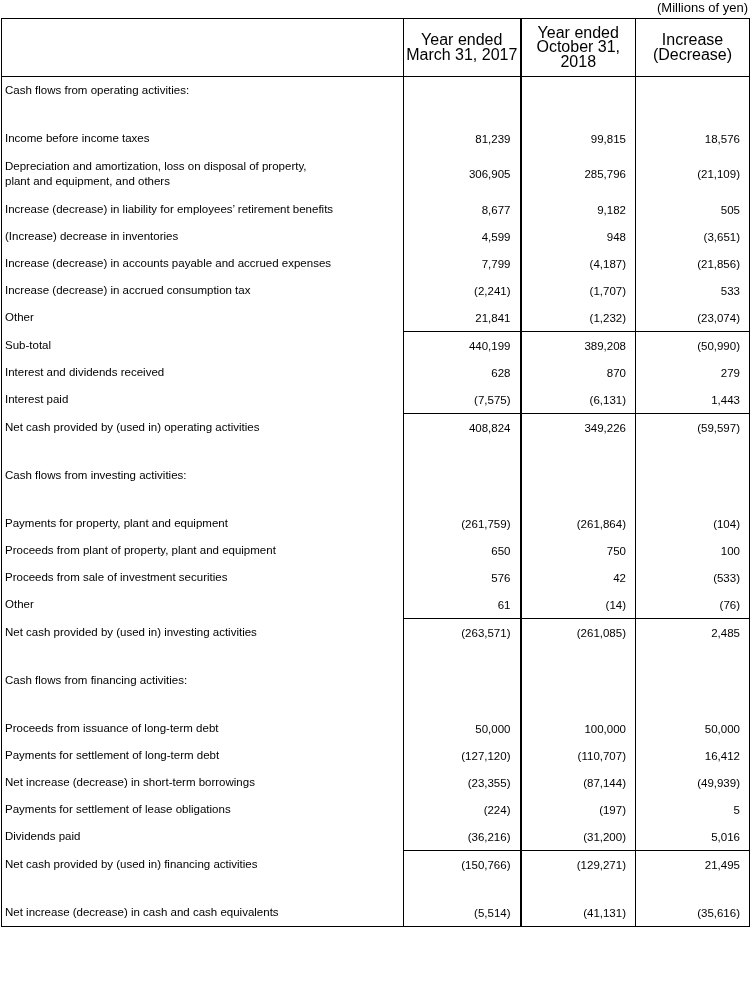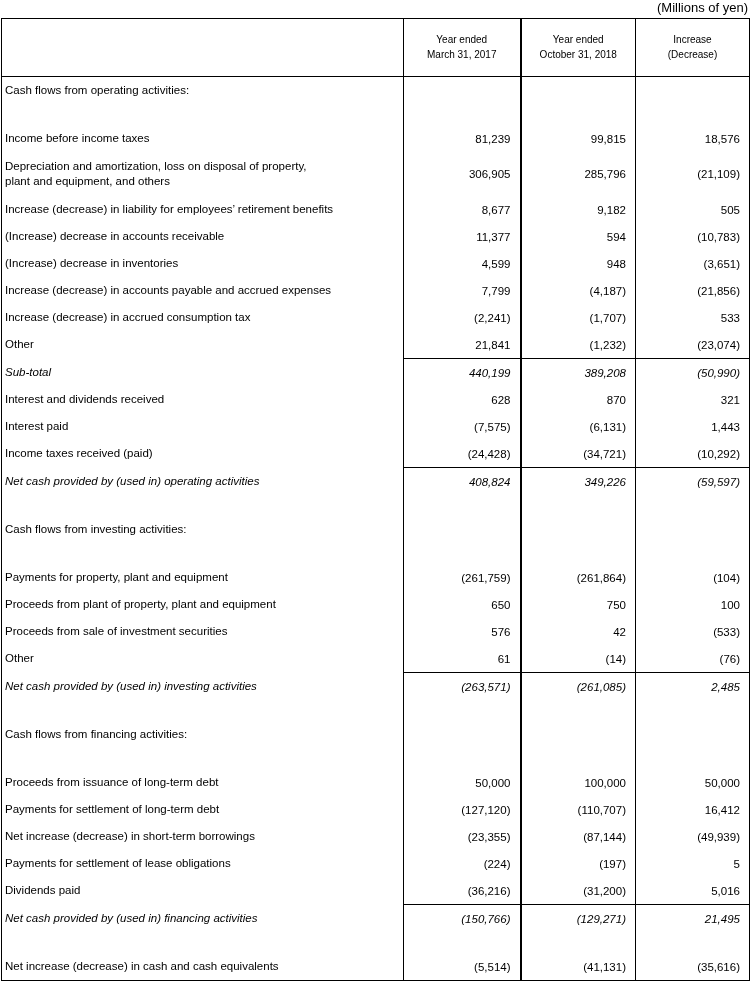--- a/index.html
+++ b/index.html
@@ -58,21 +58,21 @@
     vertical-align: middle;
     font-weight: normal;
   }
 
   
   tr.hdr th {
     height: 57px;
     text-align: center;
     line-height: 14.5px;
     border-bottom: 1.2px solid #000;
-    font-size: 10px;
+    font-size: 16px;
   }
   th.h-label { border-right: 1.2px solid #000; }
   th.h-2017  { border-right: 2.2px solid #000; }
   th.h-2018  { border-right: 1.2px solid #000; }
 
   
   td.label {
     border-right: 1.2px solid #000;
     padding-left: 3px;
     padding-right: 4px;
@@ -91,21 +91,21 @@
   
   tr.r       > td { height: 27px; }
   tr.r2      > td { height: 44px; }
   tr.spacer  > td { height: 21px; }
 
   
   .ind0 { padding-left: 3px; }
   .ind1 { padding-left: 17px; }
 
   
-  tr.ruled > td { border-top: 1px solid #000; font-style: italic; }
+  tr.ruled > td { border-top: 1px solid #000; }
 
   
   tr.ruled > td.label { border-top: none; }
 
   .twoline { display: block; }
 </style>
 </head>
 <body>
 
 <div class="page">
@@ -164,26 +164,20 @@
           <td class="num n2018">285,796</td>
           <td class="num ">(21,109)</td>
         </tr>
         <tr class="r">
           <td class="label ind1">Increase (decrease) in liability for employees’ retirement benefits</td>
           <td class="num n2017">8,677</td>
           <td class="num n2018">9,182</td>
           <td class="num ">505</td>
         </tr>
         <tr class="r">
-          <td class="label ind1">(Increase) decrease in accounts receivable</td>
-          <td class="num n2017">11,377</td>
-          <td class="num n2018">594</td>
-          <td class="num ">(10,783)</td>
-        </tr>
-        <tr class="r">
           <td class="label ind1">(Increase) decrease in inventories</td>
           <td class="num n2017">4,599</td>
           <td class="num n2018">948</td>
           <td class="num ">(3,651)</td>
         </tr>
         <tr class="r">
           <td class="label ind1">Increase (decrease) in accounts payable and accrued expenses</td>
           <td class="num n2017">7,799</td>
           <td class="num n2018">(4,187)</td>
           <td class="num ">(21,856)</td>
@@ -203,33 +197,27 @@
         <tr class="r ruled">
           <td class="label ind1">Sub-total</td>
           <td class="num n2017">440,199</td>
           <td class="num n2018">389,208</td>
           <td class="num ">(50,990)</td>
         </tr>
         <tr class="r">
           <td class="label ind1">Interest and dividends received</td>
           <td class="num n2017">628</td>
           <td class="num n2018">870</td>
-          <td class="num ">321</td>
+          <td class="num ">279</td>
         </tr>
         <tr class="r">
           <td class="label ind1">Interest paid</td>
           <td class="num n2017">(7,575)</td>
           <td class="num n2018">(6,131)</td>
           <td class="num ">1,443</td>
-        </tr>
-        <tr class="r">
-          <td class="label ind1">Income taxes received (paid)</td>
-          <td class="num n2017">(24,428)</td>
-          <td class="num n2018">(34,721)</td>
-          <td class="num ">(10,292)</td>
         </tr>
         <tr class="r ruled">
           <td class="label ind1">Net cash provided by (used in) operating activities</td>
           <td class="num n2017">408,824</td>
           <td class="num n2018">349,226</td>
           <td class="num ">(59,597)</td>
         </tr>
         <tr class="spacer">
           <td class="label"></td>
           <td class="num n2017"></td>

